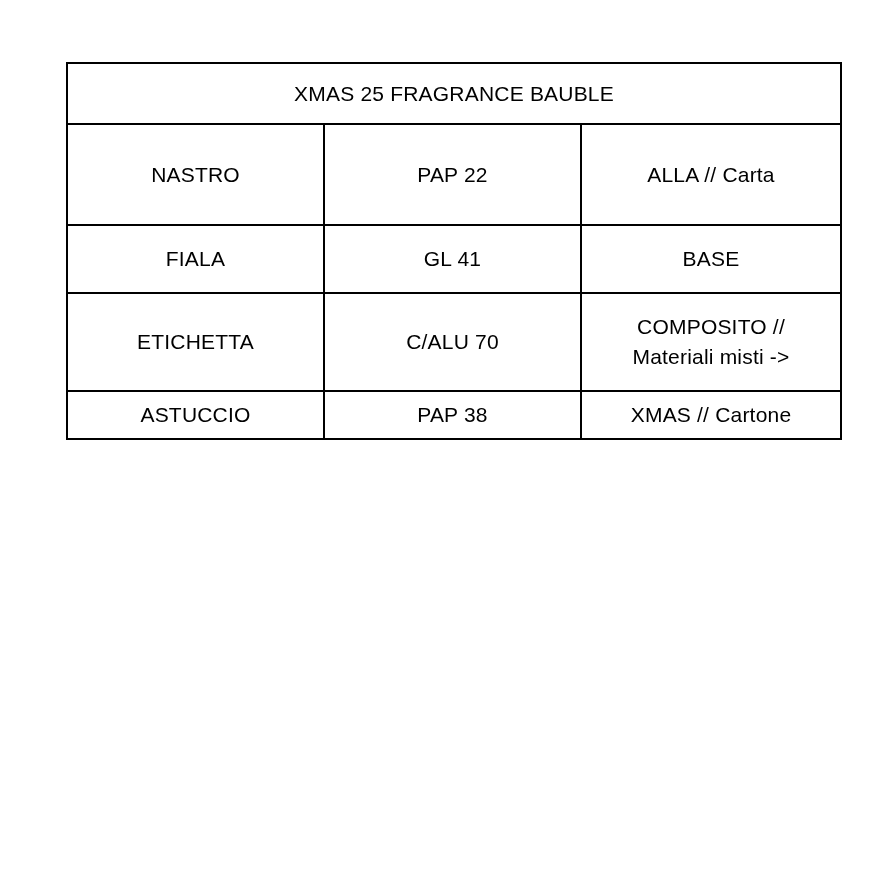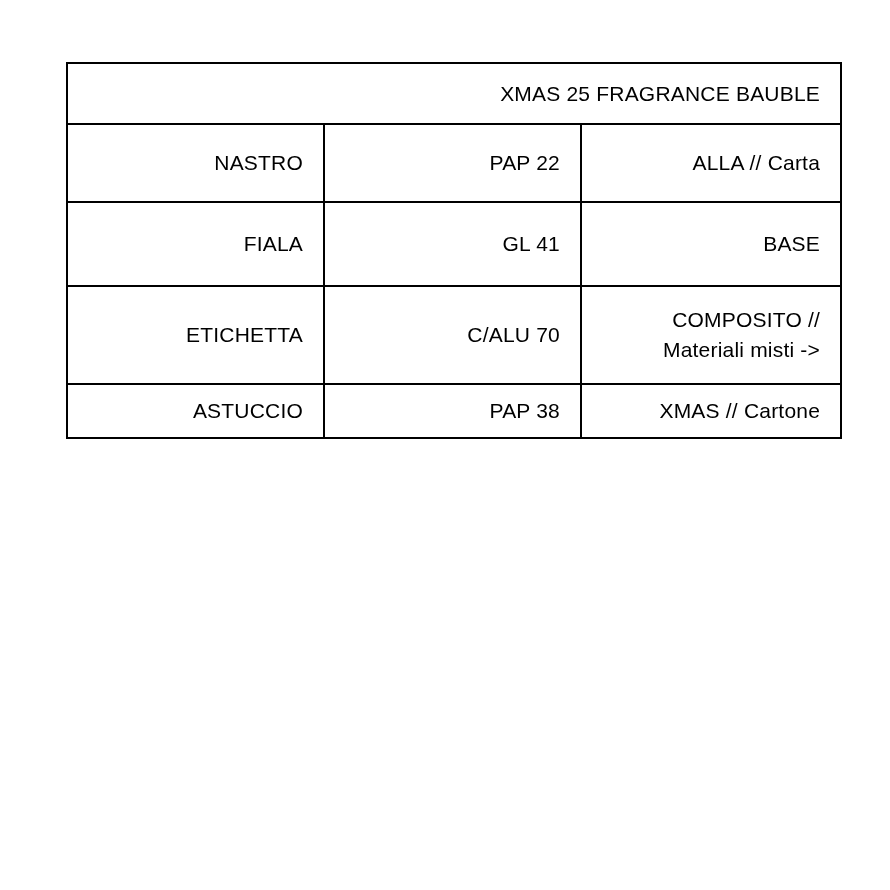--- a/index.html
+++ b/index.html
@@ -20,35 +20,35 @@
   table.materials {
     position: absolute;
     left: 66px;
     top: 62px;
     width: 774px;
     border-collapse: collapse;
     table-layout: fixed;
   }
   table.materials td {
     border: 2px solid #000000;
-    text-align: right;
+    text-align: center;
     vertical-align: middle;
     font-size: 21px;
     line-height: 1.42;
     letter-spacing: 0.2px;
     padding: 6px 20px;
     background: #ffffff;
     overflow-wrap: break-word;
   }
   tr.r-title  td { height: 61px; }
-  tr.r-1 td { height: 78px; }
-  tr.r-2 td { height: 84px; margin-top: 16px; }
+  tr.r-1 td { height: 101px; }
+  tr.r-2 td { height: 68px; margin-top: 16px; }
   tr.r-3 td { height: 98px; }
   tr.r-4 td { height: 97px; }
-  tr.r-5 td { height: 54px; }
+  tr.r-5 td { height: 48px; }
 </style>
 </head>
 <body>
 
 <div class="canvas">
   <table class="materials">
     <colgroup>
       <col style="width:257px">
       <col style="width:257px">
       <col style="width:260px">

